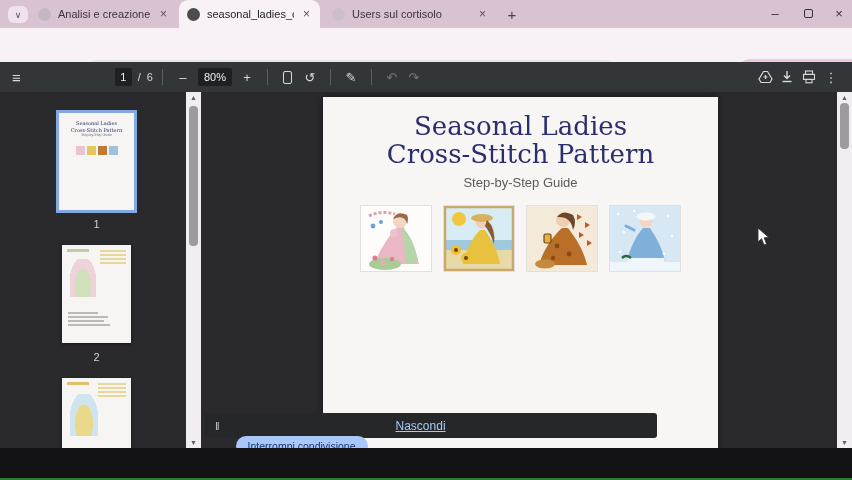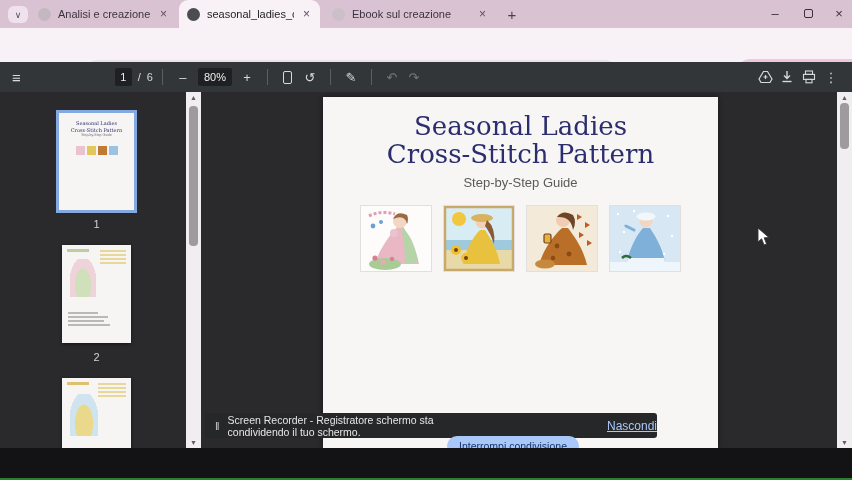--- a/index.html
+++ b/index.html
@@ -95,21 +95,21 @@
     </div>
 
     <div class="abs tab active" style="left:179px; width:141px;">
       <span class="favicon" style="background:#4c4c50;"></span>
       <span class="tab-title">seasonal_ladies_cross_stitch_gu</span>
       <span class="tab-close">×</span>
     </div>
 
     <div class="abs tab" style="left:324px; width:172px;">
       <span class="favicon" style="background:#cbc0c8;"></span>
-      <span class="tab-title">Ebook sul creazione</span>
+      <span class="tab-title">Users sul cortisolo</span>
       <span class="tab-close">×</span>
     </div>
 
     <div class="abs newtab" style="left:502px;">+</div>
 
     <div class="abs winctl" style="left:758px;">–</div>
     <div class="abs winctl" style="left:791px;">
       <span class="restore-box"></span>
     </div>
     <div class="abs winctl" style="left:822px;">×</div>
@@ -327,21 +327,20 @@
           <path d="M24 24 L16 20" stroke="#7fb0d9" stroke-width="3" stroke-linecap="round"></path>
           <rect y="56" width="70" height="9" fill="#eef5fb"></rect>
           <path d="M12 52 q4-4 9 0" stroke="#2e6b3e" stroke-width="2.5" fill="none"></path>
         </svg>
       </div>
     </div>
   </div>
 
   <div class="abs sharebar">
     <span class="pauseglyph">‖</span>
-    <span>Screen Recorder - Registratore schermo sta condividendo il tuo schermo.</span>
     <button class="stopbtn">Interrompi condivisione</button>
     <span class="hidelink">Nascondi</span>
   </div>
 
   <svg class="abs cursor" style="left:757px;top:227px;" width="14" height="20" viewBox="0 0 14 20">
     <path d="M1 1 L1 15 L4.6 11.8 L7 18 L9.6 17 L7.2 10.8 L12 10.6 Z" fill="#ffffff" stroke="#333" stroke-width="0.9"></path>
   </svg>
 
   <div class="abs taskbar">
 

